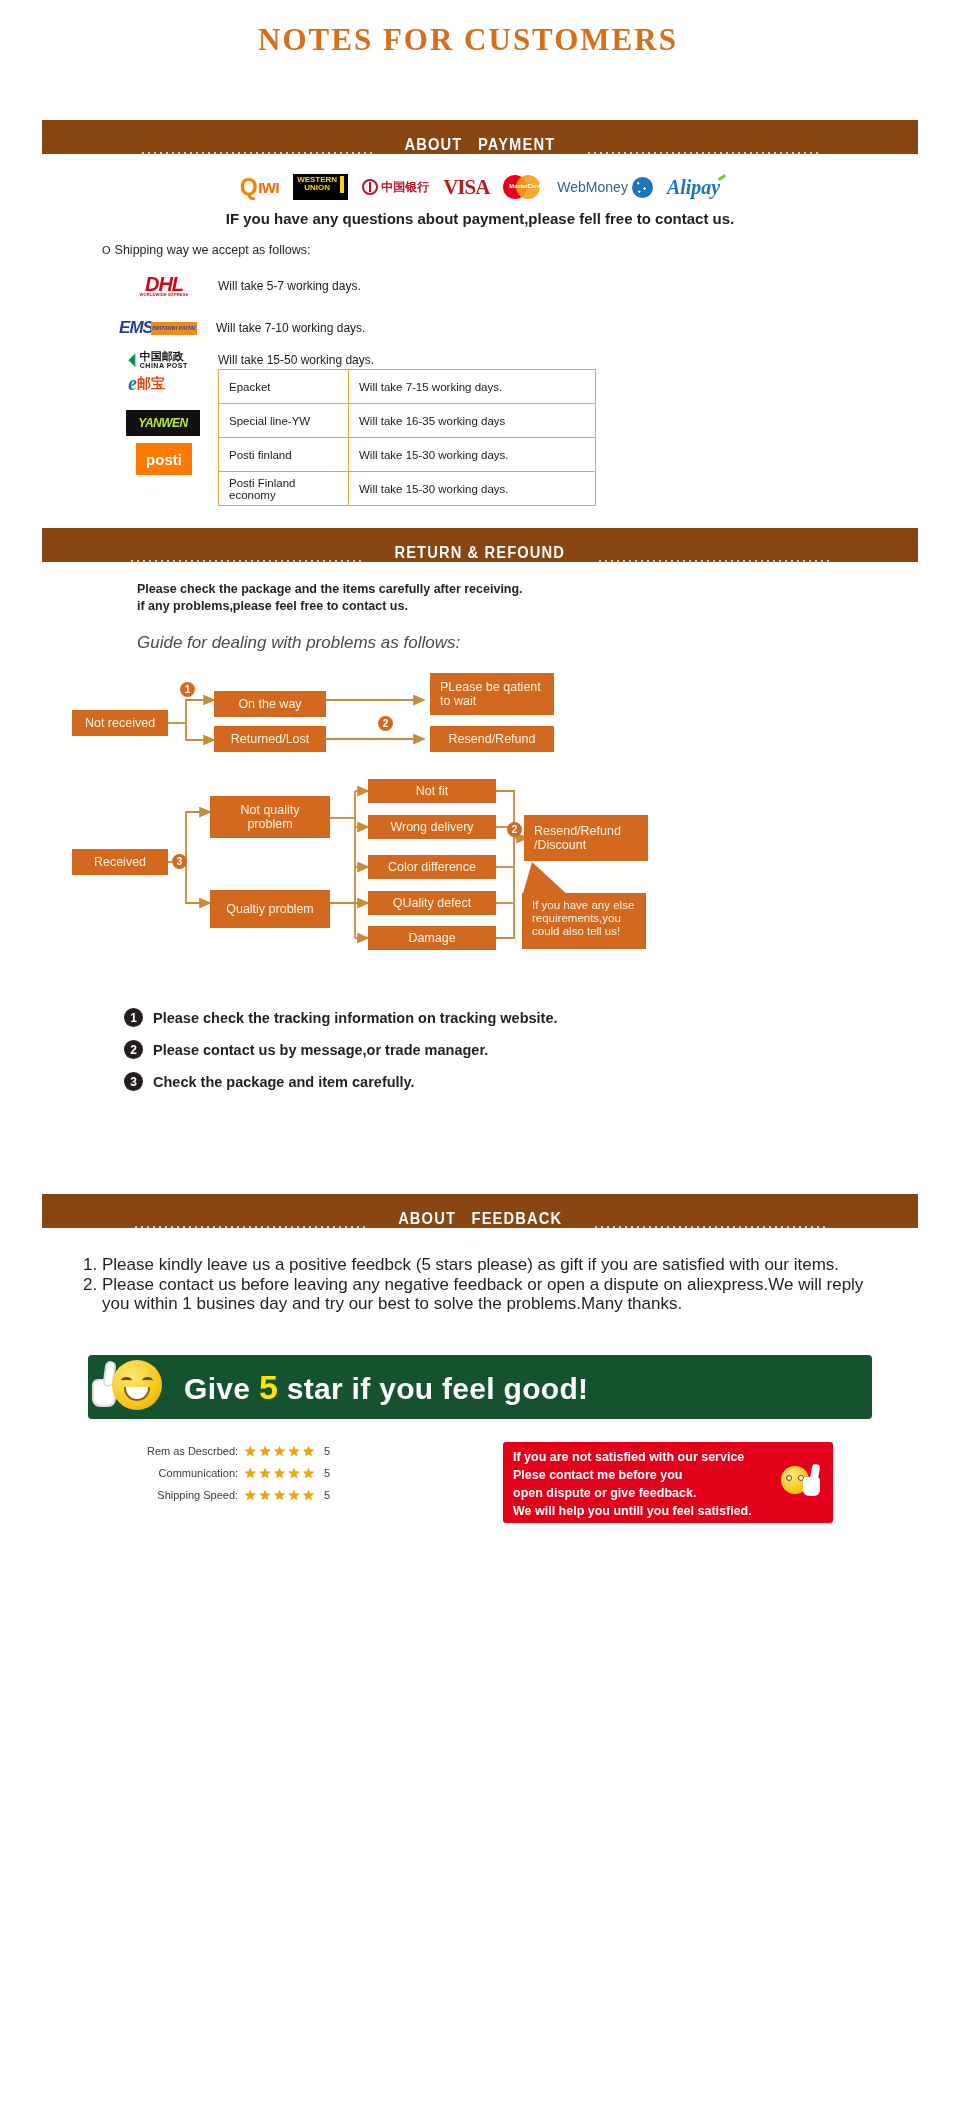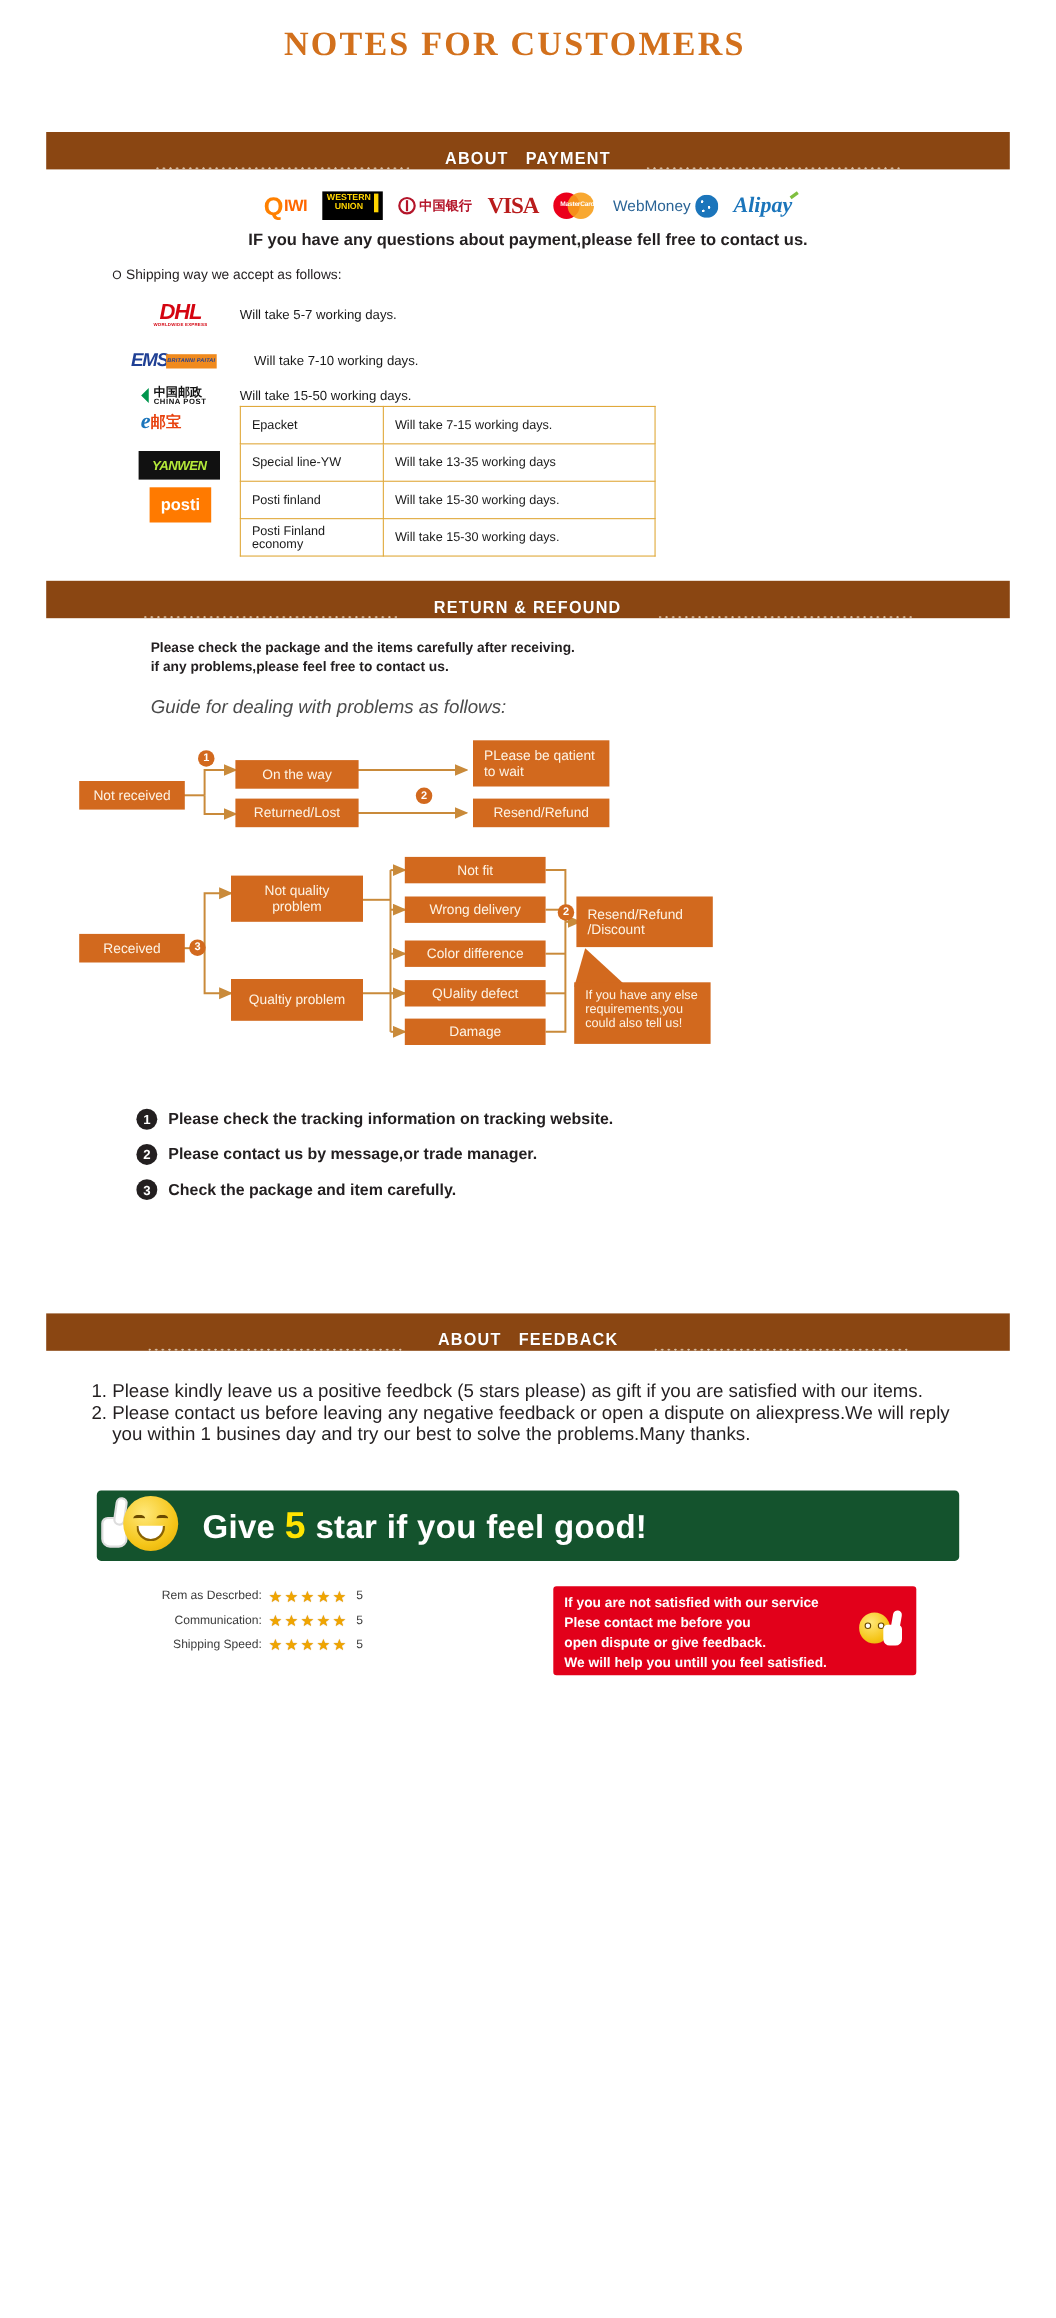--- a/index.html
+++ b/index.html
@@ -232,21 +232,21 @@
     <span class="circ">O</span><span>Shipping way we accept as follows:</span>
   </div>
 
   <div class="shiprow" style="left:124px; top:270px;">
     <span class="shiplogo">
       <span class="dhl"><span>DHL</span><small>WORLDWIDE EXPRESS</small></span>
     </span>
     <span class="shiptxt">Will take 5-7 working days.</span>
   </div>
 
-  <div class="shiprow" style="left:118px; top:312px;gap:15px;">
+  <div class="shiprow" style="left:118px; top:312px;">
     <span class="shiplogo">
       <span class="ems">
           <span class="e">EMS</span>
           <span class="tail">BRITANNI PAITAI</span>
         </span>
     </span>
     <span class="shiptxt" style="margin-left:18px;">Will take 7-10 working days.</span>
   </div>
 
   <div class="shiprow" style="left:118px; top:344px;">
@@ -276,21 +276,21 @@
   </div>
 
   <table class="shiptable">
     <tbody>
         <tr>
       <td>Epacket</td>
       <td>Will take 7-15 working days.</td>
     </tr>
     <tr>
       <td>Special line-YW</td>
-      <td>Will take 13-35 working days</td>
+      <td>Will take 16-35 working days</td>
     </tr>
     <tr>
       <td>Posti finland</td>
       <td>Will take 15-30 working days.</td>
     </tr>
     <tr>
       <td>Posti Finland economy</td>
       <td>Will take 15-30 working days.</td>
     </tr>
   </tbody>

